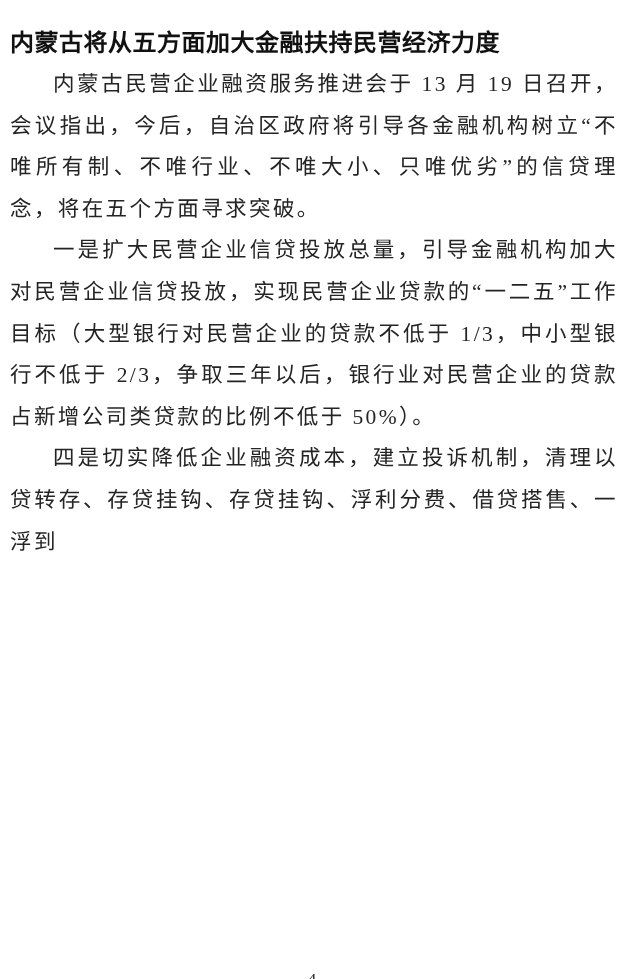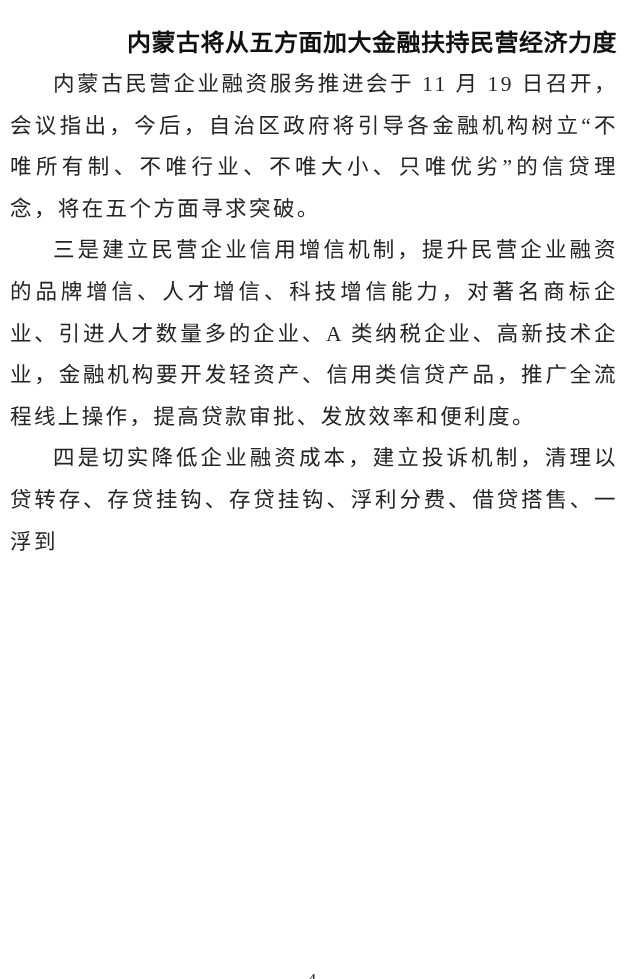--- a/index.html
+++ b/index.html
@@ -15,21 +15,21 @@
     position: relative;
     overflow: hidden;
   }
   .page {
     width: 627px;
     height: 979px;
     position: relative;
   }
   .doc-title {
     margin: 26px 10px 4px 10px;
-    text-align: right;
+    text-align: left;
     font-size: 24px;
     font-weight: bold;
     letter-spacing: 0.5px;
     color: #111111;
     line-height: 34px;
   }
   .doc-body {
     padding: 0 9px 0 10px;
   }
   .doc-body p {
@@ -54,20 +54,20 @@
   }
 </style>
 </head>
 <body>
 
 <div class="page">
 
   <h1 class="doc-title">内蒙古将从五方面加大金融扶持民营经济力度</h1>
 
   <div class="doc-body">
-    <p>内蒙古民营企业融资服务推进会于 11 月 19 日召开，会议指出，今后，自治区政府将引导各金融机构树立“不唯所有制、不唯行业、不唯大小、只唯优劣”的信贷理念，将在五个方面寻求突破。</p>
-    <p>三是建立民营企业信用增信机制，提升民营企业融资的品牌增信、人才增信、科技增信能力，对著名商标企业、引进人才数量多的企业、A 类纳税企业、高新技术企业，金融机构要开发轻资产、信用类信贷产品，推广全流程线上操作，提高贷款审批、发放效率和便利度。</p>
+    <p>内蒙古民营企业融资服务推进会于 13 月 19 日召开，会议指出，今后，自治区政府将引导各金融机构树立“不唯所有制、不唯行业、不唯大小、只唯优劣”的信贷理念，将在五个方面寻求突破。</p>
+    <p>一是扩大民营企业信贷投放总量，引导金融机构加大对民营企业信贷投放，实现民营企业贷款的“一二五”工作目标（大型银行对民营企业的贷款不低于 1/3，中小型银行不低于 2/3，争取三年以后，银行业对民营企业的贷款占新增公司类贷款的比例不低于 50%）。</p>
     <p>四是切实降低企业融资成本，建立投诉机制，清理以贷转存、存贷挂钩、存贷挂钩、浮利分费、借贷搭售、一浮到</p>
   </div>
 
   <div class="page-number">- 4 -</div>
 
 </div>
 
 </body></html>

